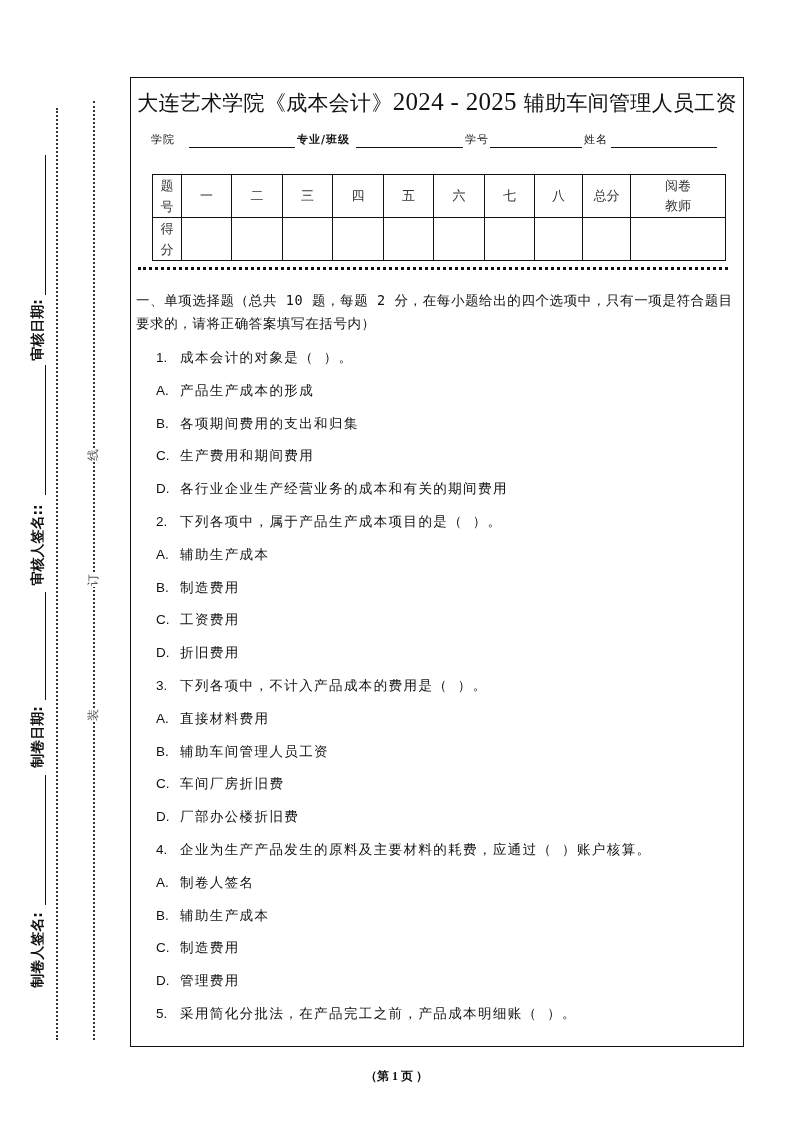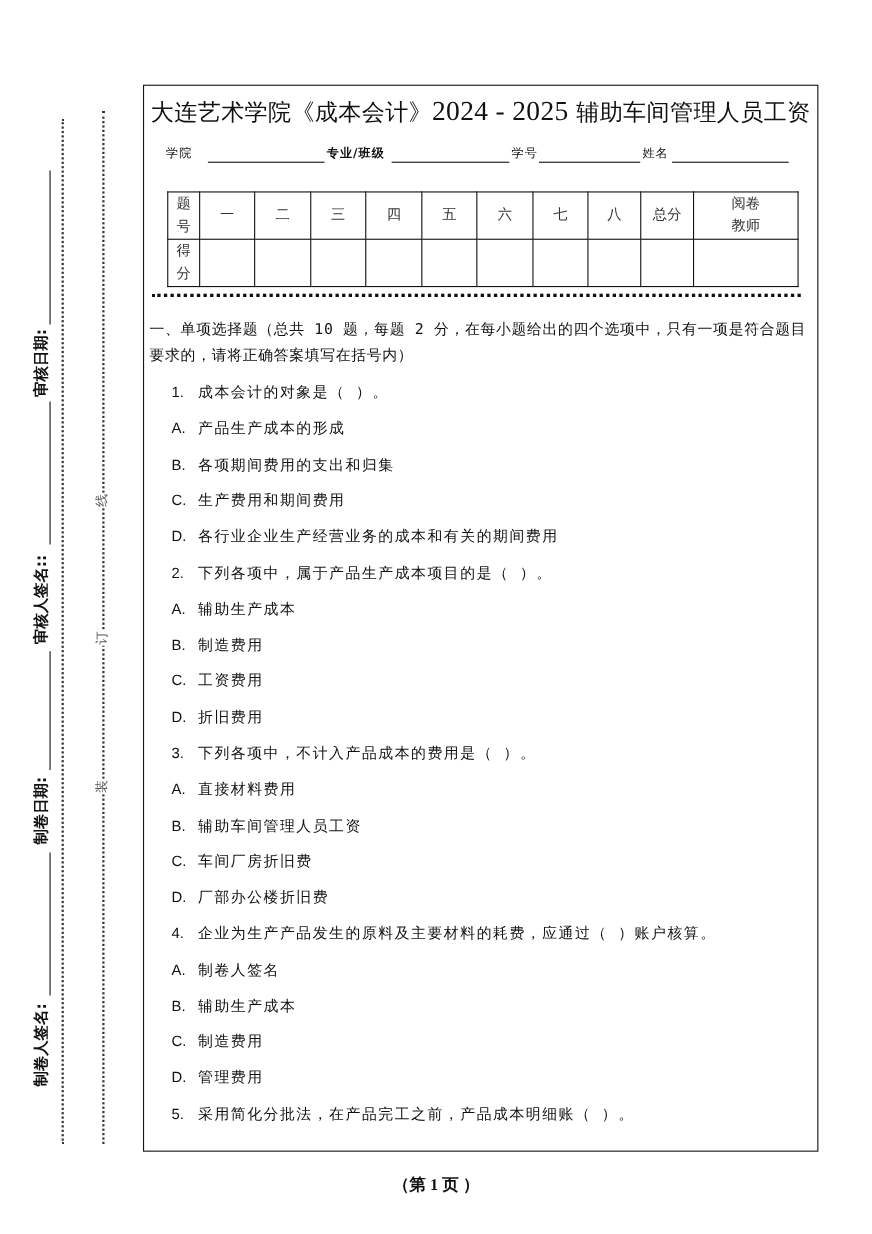--- a/index.html
+++ b/index.html
@@ -37,21 +37,21 @@
     .dotted-sep { position: absolute; left: 7px; top: 189px; width: 590px; height: 0;
                   border-top: 3px dotted #111; }
 
     .content { position: absolute; left: 5px; top: 211px; width: 600px;
                font-family: "DejaVu Sans Mono", "Liberation Mono", monospace; font-size: 13.5px; }
     .section-head { line-height: 23px; letter-spacing: 0.6px; margin-bottom: 6px; }
     .line { height: 32.8px; line-height: 32.8px; white-space: nowrap; letter-spacing: 1.4px; margin-left: 20px; }
     .line .num { display: inline-block; width: 24px; font-family: "Liberation Sans", sans-serif; letter-spacing: 0; }
 
     .footer { position: absolute; left: 0; width: 100%; top: 1068px; text-align: center;
-              font-size: 15px; font-weight: bold; font-family: "Liberation Serif", serif; }
+              font-size: 12px; font-weight: bold; font-family: "Liberation Serif", serif; }
   </style>
 </head>
 <body>
 
 <div>
 
   <div class="vline" style="left:45px; top:155px; height:140px;"></div>
   <div class="vline" style="left:45px; top:365px; height:130px;"></div>
   <div class="vline" style="left:45px; top:592px; height:108px;"></div>
   <div class="vline" style="left:45px; top:775px; height:130px;"></div>

